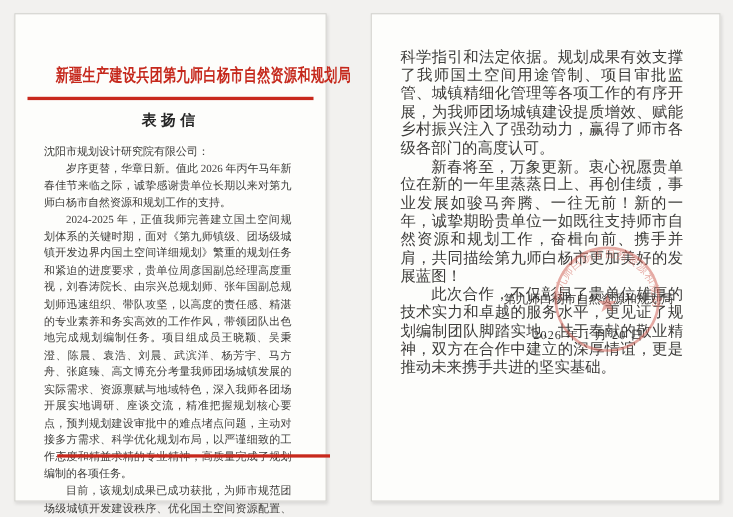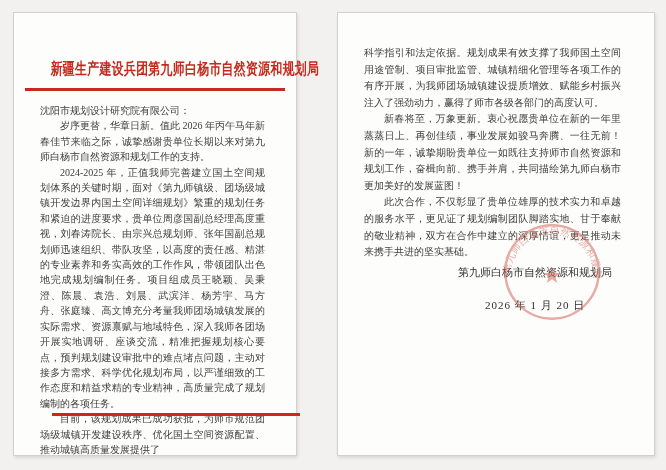--- a/index.html
+++ b/index.html
@@ -47,21 +47,21 @@
   .body-text {
     color:#3d3c3a;
     text-align:justify;
   }
   .body-1 {
     padding:12px 31px 0 26px;
     font-size:10px; line-height:15.4px;
   }
   .body-2 {
     padding:32px 33px 0 26px;
-    font-size:10px; line-height:16.6px;
+    font-size:14px; line-height:16.6px;
   }
   p.para { margin:0; }
   p.para.indent { text-indent:2em; }
   .salutation { text-indent:0; }
 
   .foot-rule {
     position:absolute; left:38px; bottom:39px;
     width:248px; height:3px; background:#c8291d;
   }
 
@@ -85,20 +85,21 @@
   }
 </style>
 </head>
 <body>
 
 <div class="canvas">
 
   <div class="page page-1">
     <div class="letterhead">新疆生产建设兵团第九师白杨市自然资源和规划局</div>
     <div class="head-rule"></div>
+    <div class="letter-title">表扬信</div>
 
     <div class="body-text body-1">
       <p class="para salutation">沈阳市规划设计研究院有限公司：</p>
       <span><p class="para indent">岁序更替，华章日新。值此 2026 年丙午马年新春佳节来临之际，诚挚感谢贵单位长期以来对第九师白杨市自然资源和规划工作的支持。</p><p class="para indent">2024-2025 年，正值我师完善建立国土空间规划体系的关键时期，面对《第九师镇级、团场级城镇开发边界内国土空间详细规划》繁重的规划任务和紧迫的进度要求，贵单位周彦国副总经理高度重视，刘春涛院长、由宗兴总规划师、张年国副总规划师迅速组织、带队攻坚，以高度的责任感、精湛的专业素养和务实高效的工作作风，带领团队出色地完成规划编制任务。项目组成员王晓颖、吴秉澄、陈晨、袁浩、刘晨、武滨洋、杨芳宇、马方舟、张庭臻、高文博充分考量我师团场城镇发展的实际需求、资源禀赋与地域特色，深入我师各团场开展实地调研、座谈交流，精准把握规划核心要点，预判规划建设审批中的难点堵点问题，主动对接多方需求、科学优化规划布局，以严谨细致的工作态度和精益求精的专业精神，高质量完成了规划编制的各项任务。</p><p class="para indent">目前，该规划成果已成功获批，为师市规范团场级城镇开发建设秩序、优化国土空间资源配置、推动城镇高质量发展提供了</p></span>
     </div>
 
     <div class="foot-rule"></div>
   </div>
 
   <div class="page page-2">

